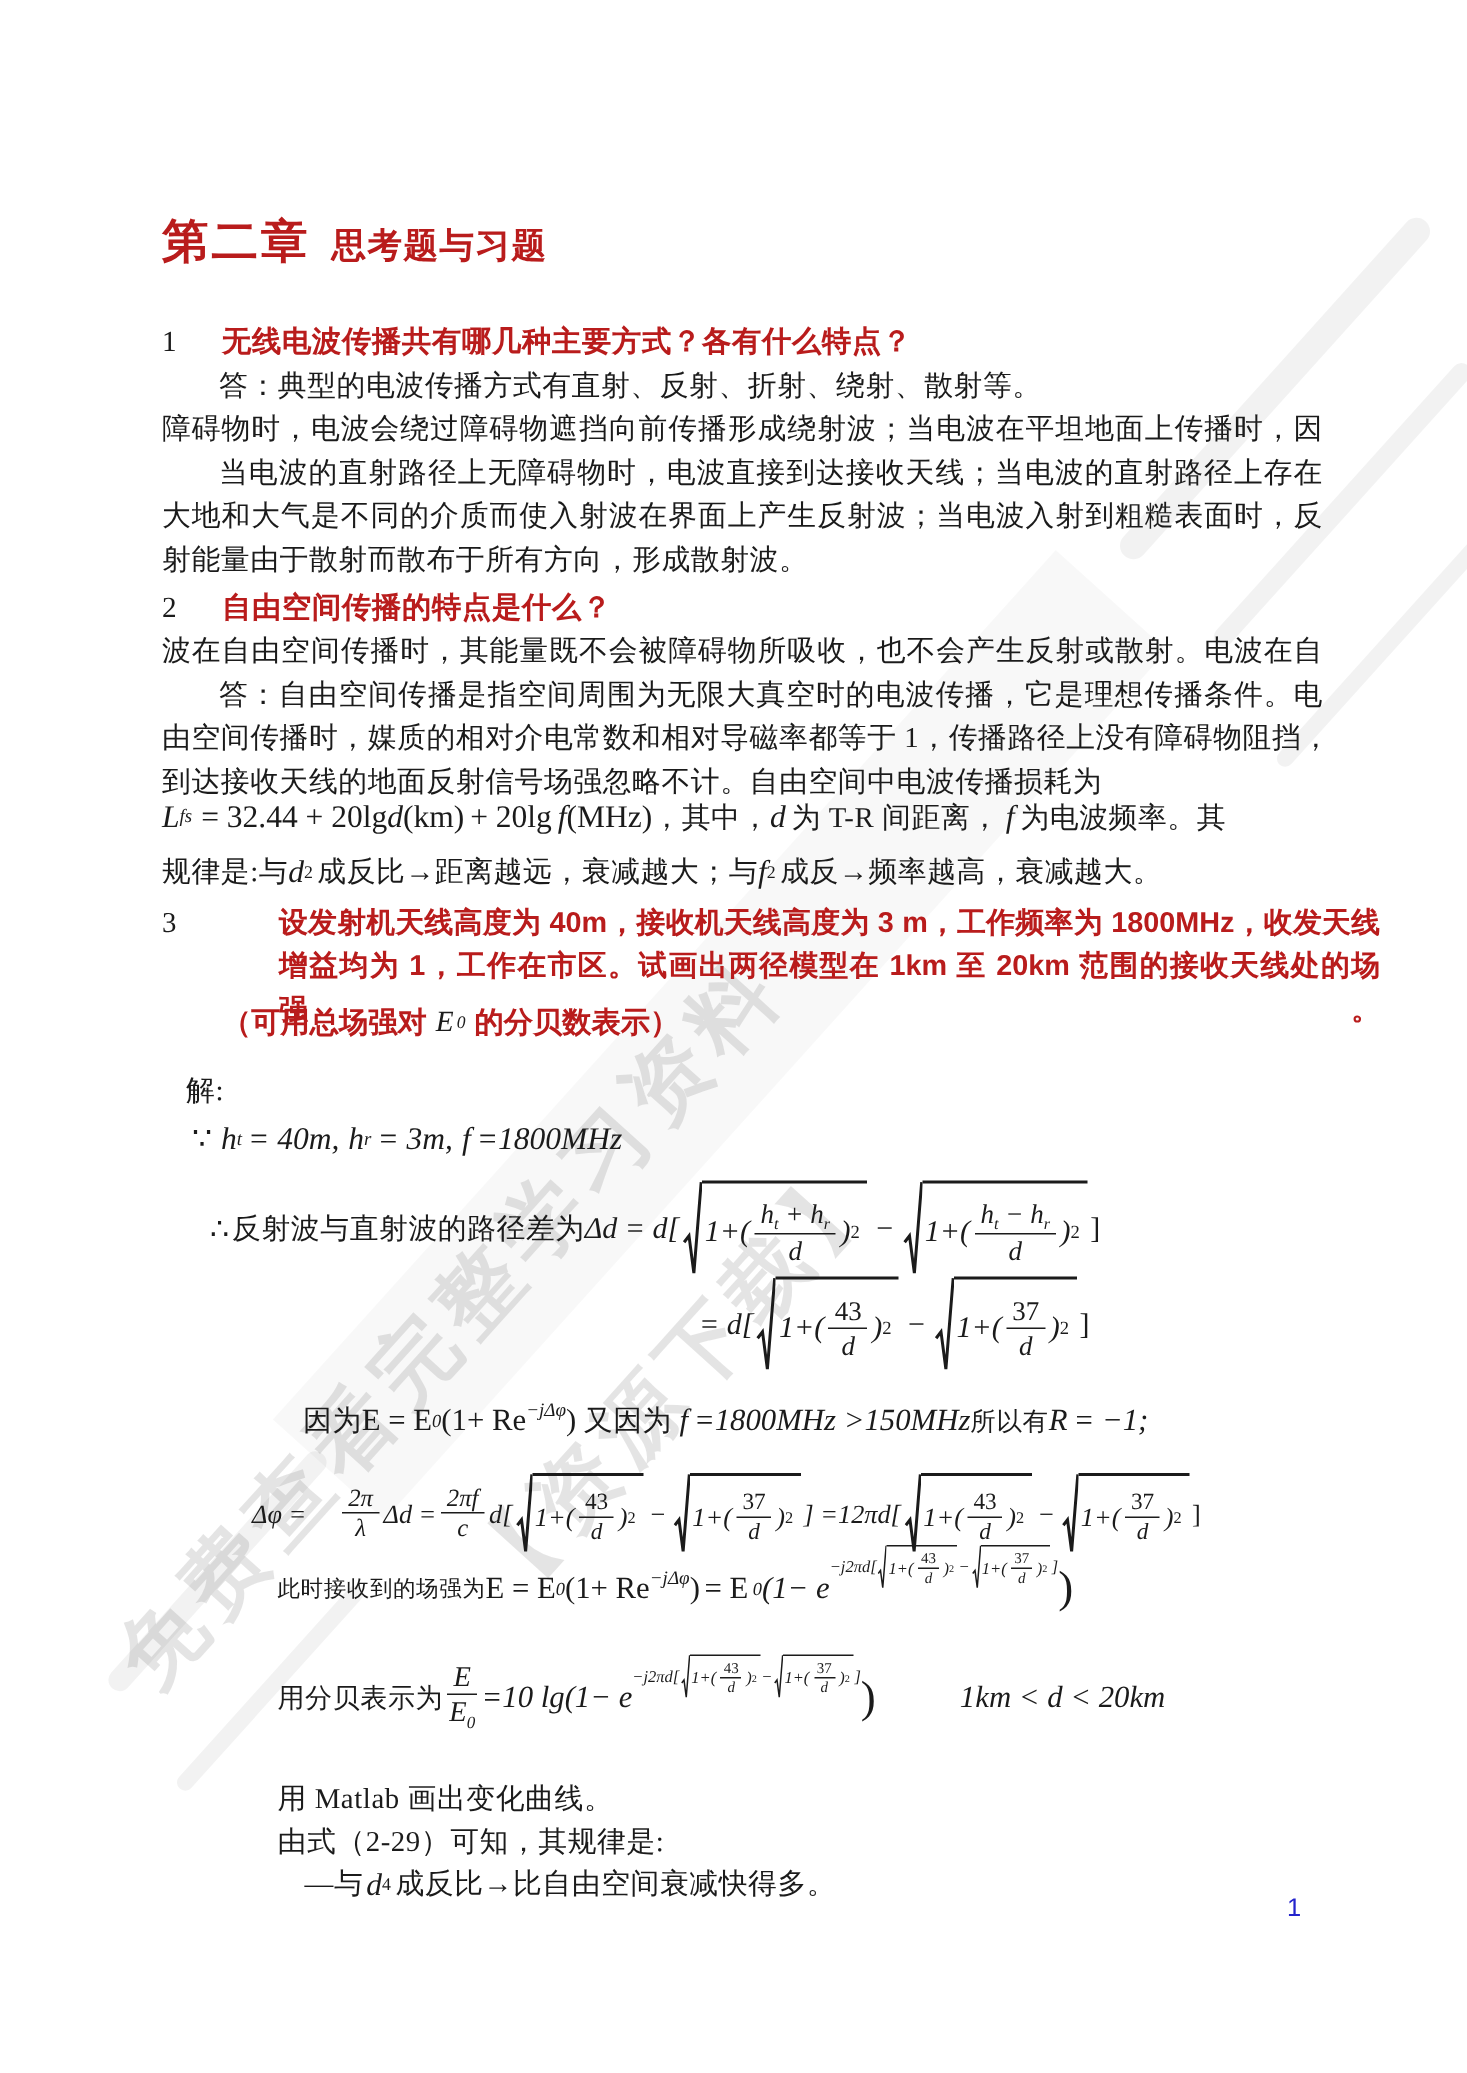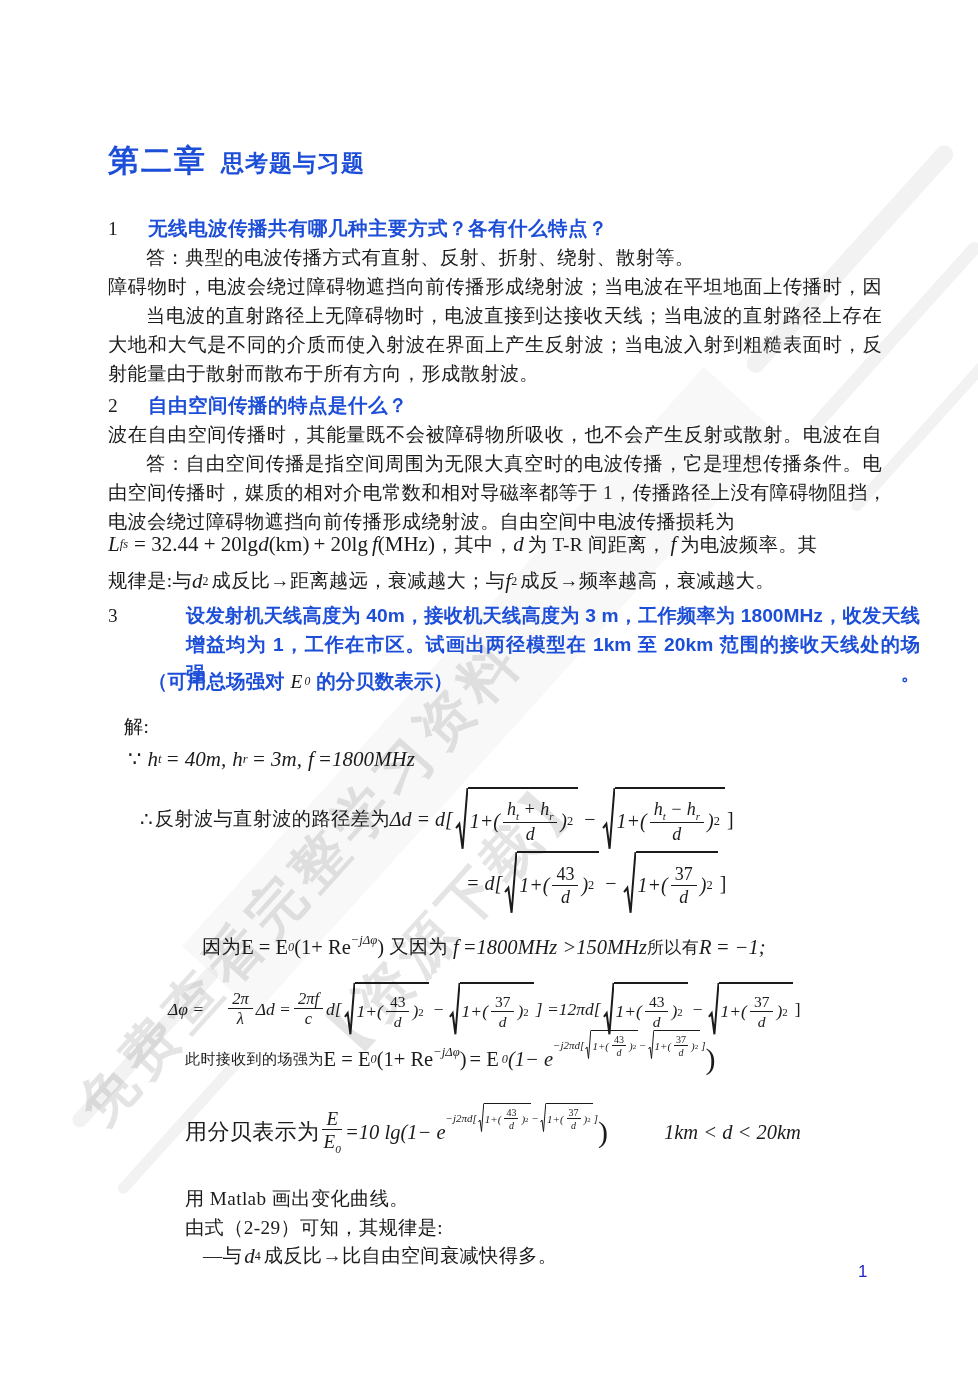--- a/index.html
+++ b/index.html
@@ -7,21 +7,21 @@
         overflow:hidden;color:#1b1b1b;font-family:"Liberation Serif",serif;}
   
   .wm{position:absolute;white-space:nowrap;font-family:"Liberation Sans",sans-serif;
       font-weight:700;color:#3a3a3a;opacity:.13;letter-spacing:7px;pointer-events:none;}
   .wm1{font-size:56px;left:118px;top:1066px;transform:rotate(-48deg);transform-origin:left bottom;}
   .wm2{font-size:56px;left:352px;top:1010px;transform:rotate(-48deg);transform-origin:left bottom;}
   .streak{position:absolute;background:rgba(0,0,0,.05);border-radius:12px;transform:rotate(-48deg);}
   .band{position:absolute;background:rgba(0,0,0,.028);transform:rotate(-48deg);}
   
   .abs{position:absolute;}
-  .hd{font-family:"Liberation Sans",sans-serif;font-weight:700;color:#1d4ed8;}
+  .hd{font-family:"Liberation Sans",sans-serif;font-weight:700;color:#b91c1c;}
   .title-row{left:108px;top:140px;display:flex;align-items:baseline;gap:14px;}
   .title-chapter{font-size:31px;letter-spacing:2px;}
   .title-sub{font-size:23px;letter-spacing:1px;}
   .qrow{left:108px;display:flex;font-size:19.5px;line-height:29px;}
   .qnum{width:40px;flex:0 0 40px;font-family:"Liberation Serif",serif;font-weight:400;color:#1b1b1b;}
   .qtext{letter-spacing:.5px;}
   .para{left:108px;width:774px;font-size:19.2px;line-height:29px;letter-spacing:.4px;}
   .para .ln{white-space:nowrap;}
   .ind{text-indent:38px;}
   .jl{white-space:normal;text-align:justify;text-align-last:justify;}
@@ -85,21 +85,21 @@
   </div>
 
   <div class="abs qrow" style="top:391px;">
     <span class="qnum">2</span>
     <span class="hd qtext">自由空间传播的特点是什么？</span>
   </div>
   <div class="abs para" style="top:420px;">
     <div class="ln jl">波在自由空间传播时，其能量既不会被障碍物所吸收，也不会产生反射或散射。电波在自</div>
     <div class="ln ind jl">答：自由空间传播是指空间周围为无限大真空时的电波传播，它是理想传播条件。电</div>
     <div class="ln jl">由空间传播时，媒质的相对介电常数和相对导磁率都等于 1，传播路径上没有障碍物阻挡，</div>
-    <div class="ln">电波会绕过障碍物遮挡向前传播形成绕射波。自由空间中电波传播损耗为</div>
+    <div class="ln">到达接收天线的地面反射信号场强忽略不计。自由空间中电波传播损耗为</div>
   </div>
 
   <div class="abs mline" style="left:108px;top:530px;font-size:21px;">
     <span>L</span>
       <sub>fs</sub>
     <span class="rm" style="margin-left:6px;">= 32.44 + 20lg</span>
     <span>d</span>
     <span class="rm">(km)</span>
     <span class="rm" style="margin:2px 4px;">+ 20lg</span>
     <span>f</span>
@@ -349,21 +349,21 @@
           <span>)</span>
             <sup class="s2">2</sup>
         </span>
       </span>
       <span>]</span>
     </span>
     <span class="bigp">)</span>
   </div>
 
   <div class="abs mline" style="left:185px;top:1104px;height:56px;font-size:20.5px;">
-    <span class="cn" style="font-size:22px;">用分贝表示为</span>
+    <span class="cn" style="font-size:18px;">用分贝表示为</span>
     <span class="frac" style="font-size:19px;">
       <span class="fn">E</span>
       <span class="fd"><span>E</span><sub>0</sub></span>
     </span>
     <span>=10 lg(1− e</span>
     <span class="sup-exp">
       <span>−j2πd[</span>
       <span class="sq">
         <svg viewBox="0 0 12 60" preserveAspectRatio="none">
             <path d="M1 38 L4 34 L7 57 L11.5 1" fill="none" stroke="#1b1b1b" stroke-width="1" vector-effect="non-scaling-stroke"></path>

